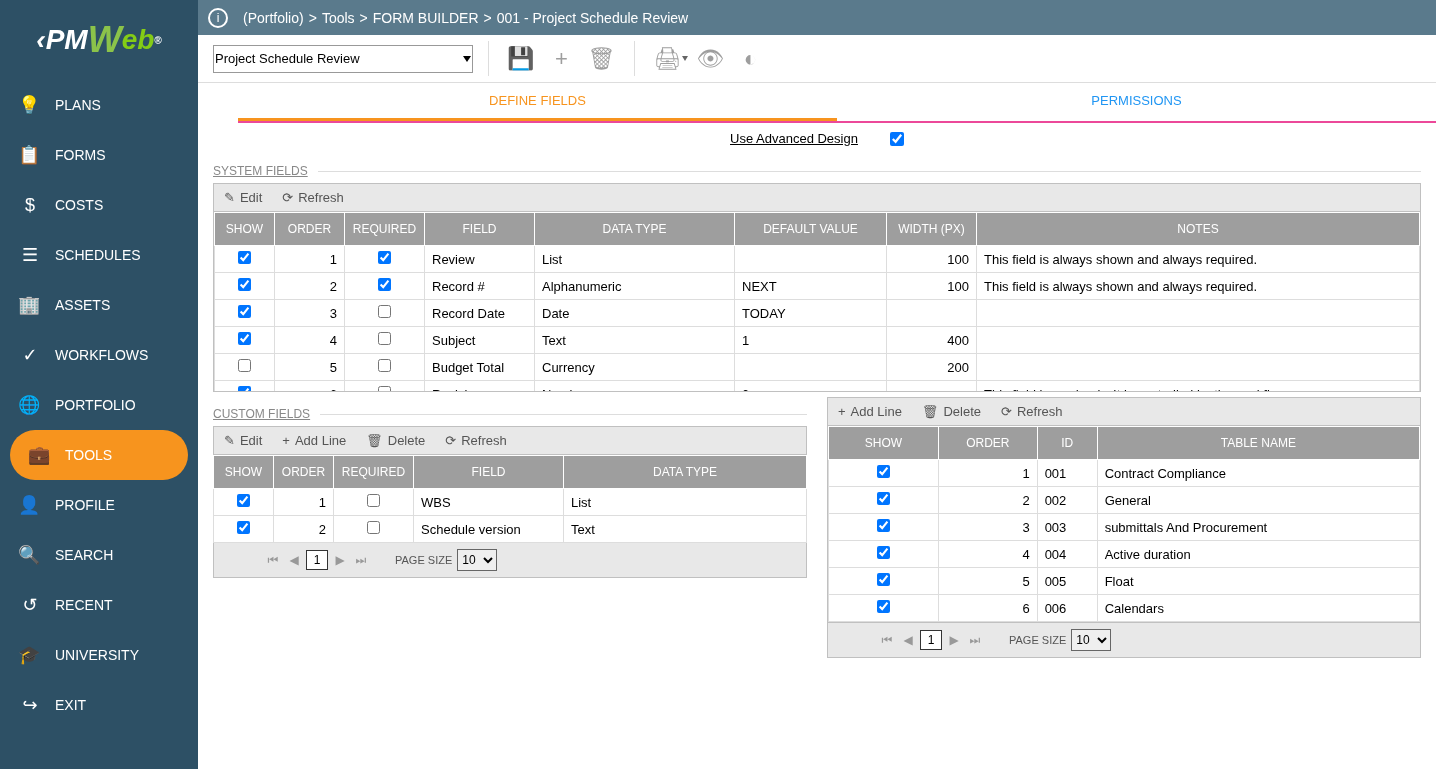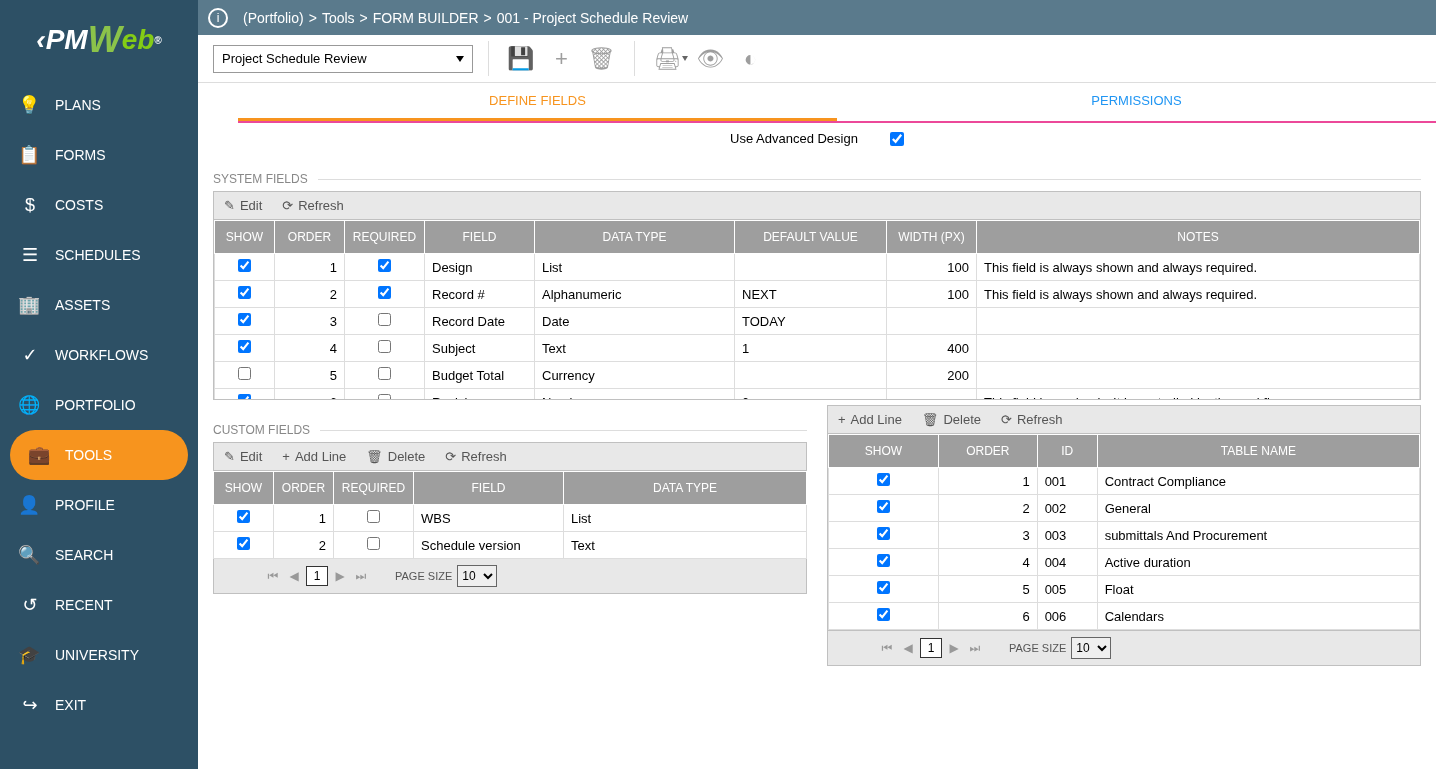--- a/index.html
+++ b/index.html
@@ -15,37 +15,37 @@
 .nav-item.active { background: #f7941e; border-radius: 25px; margin: 0 10px; }
 .nav-icon { width: 20px; height: 20px; display: flex; align-items: center; justify-content: center; font-size: 18px; }
 
 
 .main { flex: 1; display: flex; flex-direction: column; overflow: hidden; }
 .breadcrumb-bar { height: 35px; background: #5a7a8c; display: flex; align-items: center; padding: 0 10px; color: #fff; font-size: 14px; gap: 5px; }
 .breadcrumb-bar a { color: #fff; cursor: pointer; }
 .info-icon { width: 20px; height: 20px; border: 2px solid #fff; border-radius: 50%; display: flex; align-items: center; justify-content: center; font-size: 12px; margin-right: 10px; }
 
 .toolbar { height: 48px; display: flex; align-items: center; padding: 0 15px; gap: 5px; border-bottom: 1px solid #ddd; }
-.form-select { height: 28px; border: 1px solid #999; width: 260px; padding: 0 8px; font-size: 13px; display: flex; align-items: center; justify-content: space-between; }
+.form-select { height: 28px; border: 1px solid #999; width: 260px; padding: 0 1px; font-size: 13px; display: flex; align-items: center; justify-content: space-between; }
 .form-select .caret { border-left: 4px solid transparent; border-right: 4px solid transparent; border-top: 6px solid #000; }
 .tool-sep { width: 1px; height: 35px; background: #ddd; margin: 0 10px; }
 .tool-btn { width: 35px; height: 35px; display: flex; align-items: center; justify-content: center; font-size: 22px; color: #9e9e9e; cursor: pointer; }
 .tool-btn-group { display: flex; align-items: center; }
 .tool-dd-caret { border-left: 3px solid transparent; border-right: 3px solid transparent; border-top: 5px solid #666; margin-left: -3px; }
 
 .tabs { display: flex; border-bottom: 2px solid #ec4899; margin-left: 40px; }
 .tab { flex: 1; text-align: center; padding: 10px 0; font-size: 13px; cursor: pointer; color: #2196f3; }
 .tab.active { color: #f7941e; border-bottom: 3px solid #f7941e; }
 
 .content { flex: 1; overflow: auto; padding: 0 15px 15px; }
 
-.checkbox-row { display: flex; align-items: center; justify-content: center; gap: 32px; padding: 8px 0; font-size: 13px; }
+.checkbox-row { display: flex; align-items: center; justify-content: center; gap: 32px; padding: 8px 0; font-size: 13px; text-decoration: underline; }
 .checkbox-row input[type=checkbox] { width: 14px; height: 14px; }
 
-.section-label { font-size: 12px; color: #888; margin: 18px 0 5px; display: flex; align-items: center; gap: 10px; }
+.section-label { font-size: 12px; color: #888; margin: 10px 0 5px; display: flex; align-items: center; gap: 10px; text-decoration: underline; }
 .section-label::after { content: ''; flex: 1; height: 1px; background: #ddd; }
 
 .grid-toolbar { background: #e8e8e8; border: 1px solid #c0c0c0; padding: 6px 10px; display: flex; gap: 20px; font-size: 13px; color: #555; }
 .grid-tool { display: flex; align-items: center; gap: 5px; cursor: pointer; }
 
 table { border-collapse: collapse; width: 100%; font-size: 13px; }
 th { background: #9e9e9e; color: #fff; padding: 9px 5px; text-align: center; font-weight: normal; font-size: 12px; border: 1px solid #fff; }
 td { border: 1px solid #ddd; padding: 5px 7px; text-align: left; }
 td.center { text-align: center; }
 td.right { text-align: right; }
@@ -188,21 +188,21 @@
               <th>DEFAULT VALUE</th>
               <th style="width: 90px;">WIDTH (PX)</th>
               <th>NOTES</th>
             </tr>
           </thead>
       <tbody id="sys-body">
             <tr>
     <td class="center"><input type="checkbox" checked="" style=""></td>
     <td class="right">1</td>
     <td class="center"><input type="checkbox" checked="" style=""></td>
-    <td>Design</td>
+    <td>Review</td>
     <td>List</td>
     <td></td>
     <td class="right">100</td>
     <td>This field is always shown and always required.</td>
             </tr>
             <tr>
     <td class="center"><input type="checkbox" checked="" style=""></td>
     <td class="right">2</td>
     <td class="center"><input type="checkbox" checked="" style=""></td>
     <td>Record #</td>

